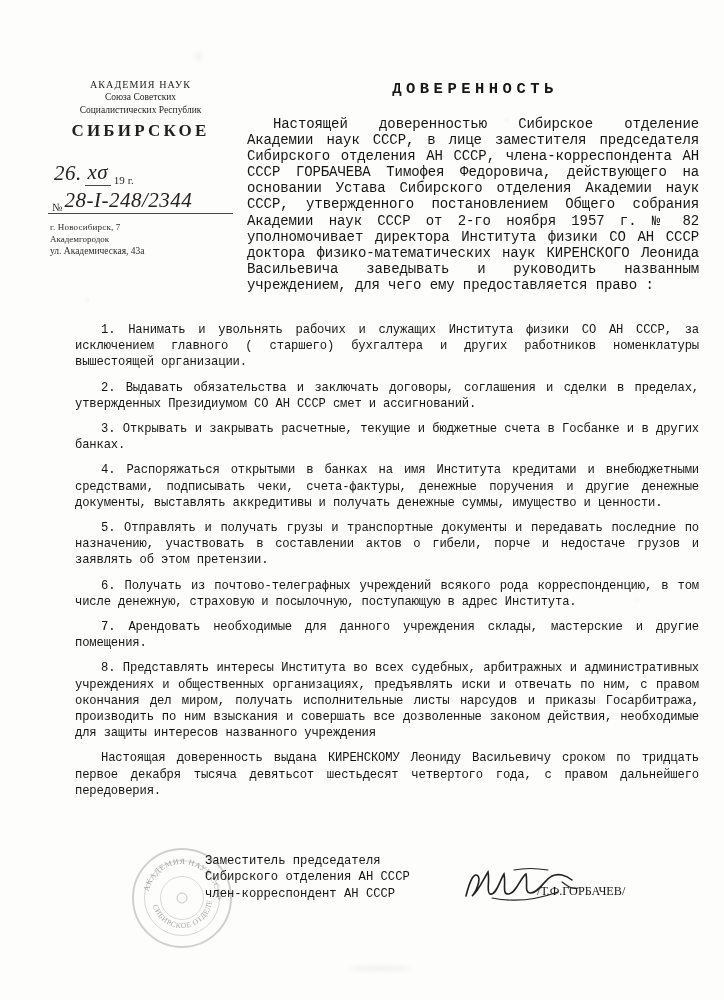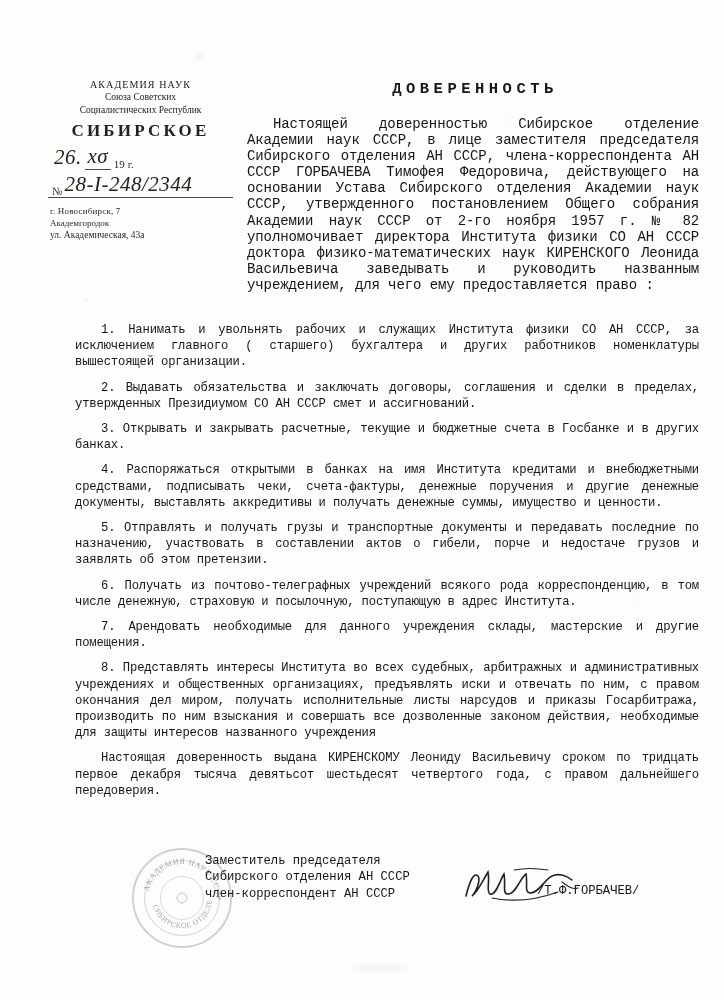--- a/index.html
+++ b/index.html
@@ -89,20 +89,21 @@
     display: flex;
     align-items: flex-end;
     gap: 3px;
     padding-left: 6px;
   }
   .date-line .ul {
     border-bottom: 1px solid #4a4744;
     min-width: 26px;
     display: inline-block;
     text-align: center;
+    margin-top: 16px;
   }
   .num-line {
     margin-top: 2px;
     display: flex;
     align-items: flex-end;
     gap: 2px;
     padding-left: 4px;
     border-bottom: 1px solid #4a4744;
   }
   .addr {
@@ -170,21 +171,21 @@
     width: 330px;
     font-family: "Liberation Mono", monospace;
     font-size: 12.2px;
     line-height: 16.3px;
     color: #151515;
   }
   #sign-name {
     position: absolute;
     left: 537px;
     top: 884px;
-    font-family: Liberation Mono, monospace;
+    font-family: Liberation Serif, serif;
     font-size: 12.2px;
     color: #151515;
   }
   
   #signature {
     position: absolute;
     left: 462px;
     top: 862px;
     width: 120px;
     height: 44px;

